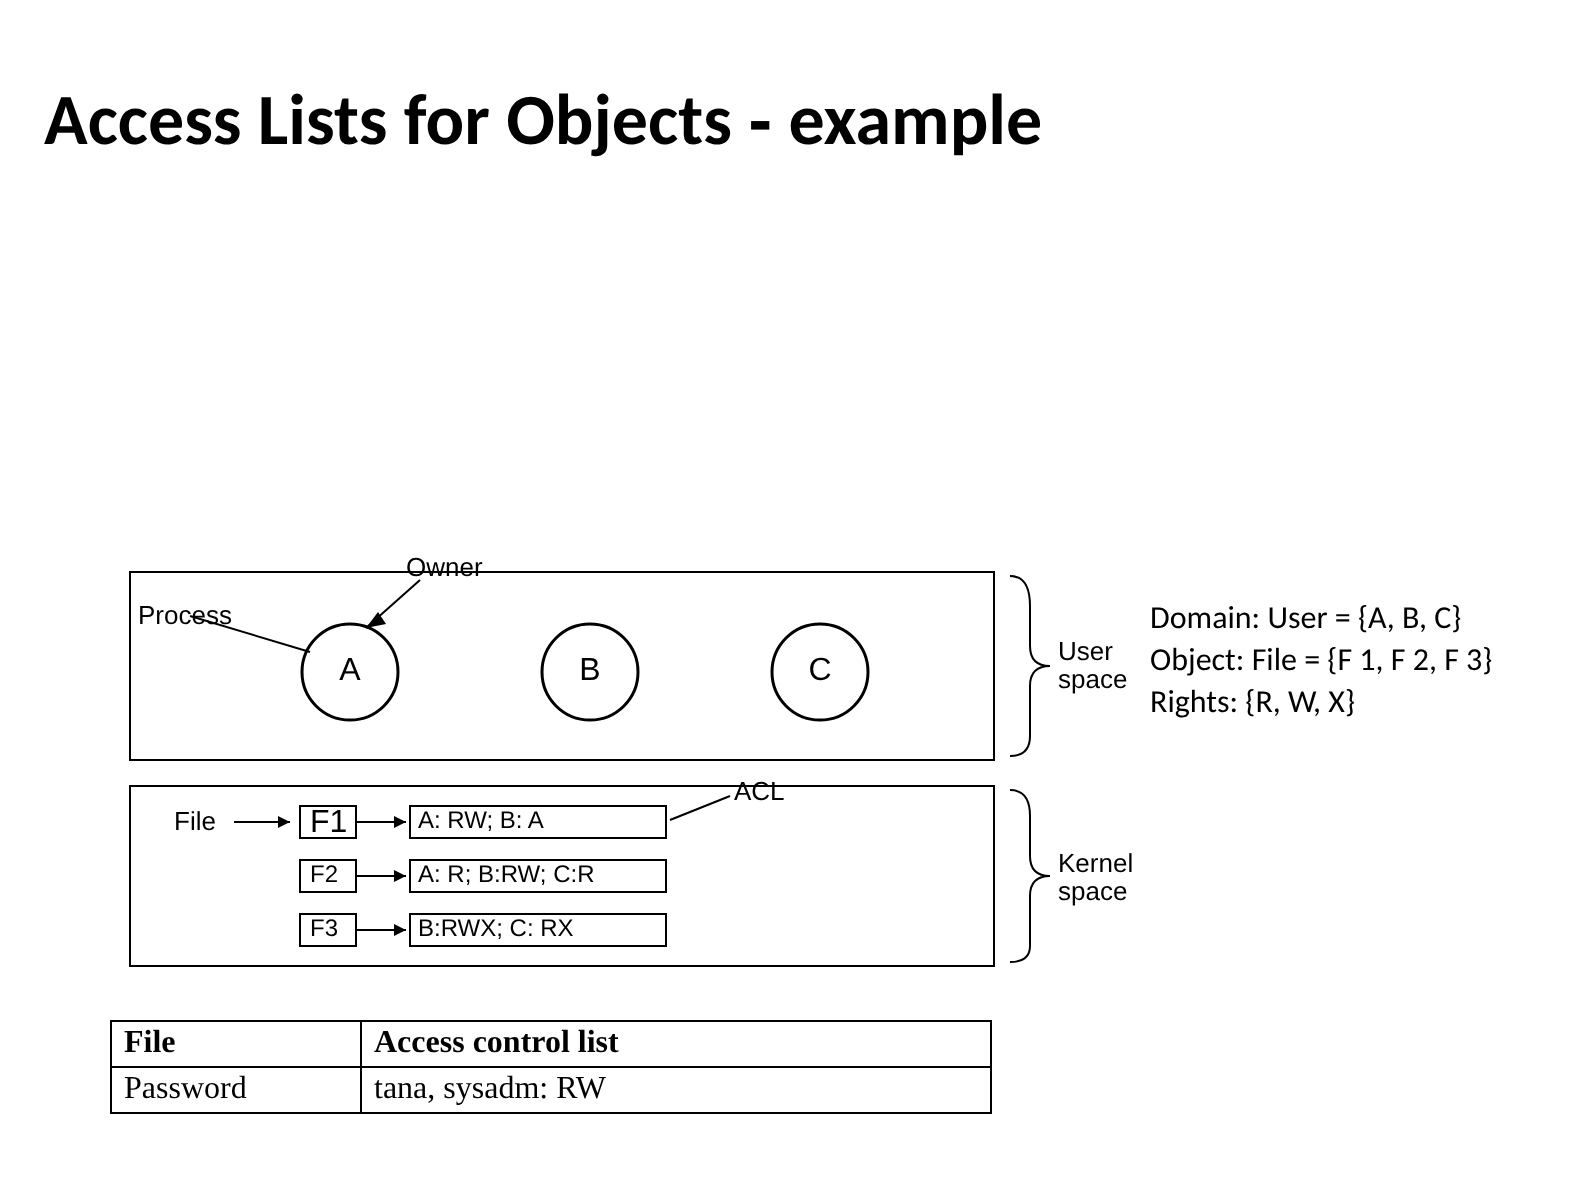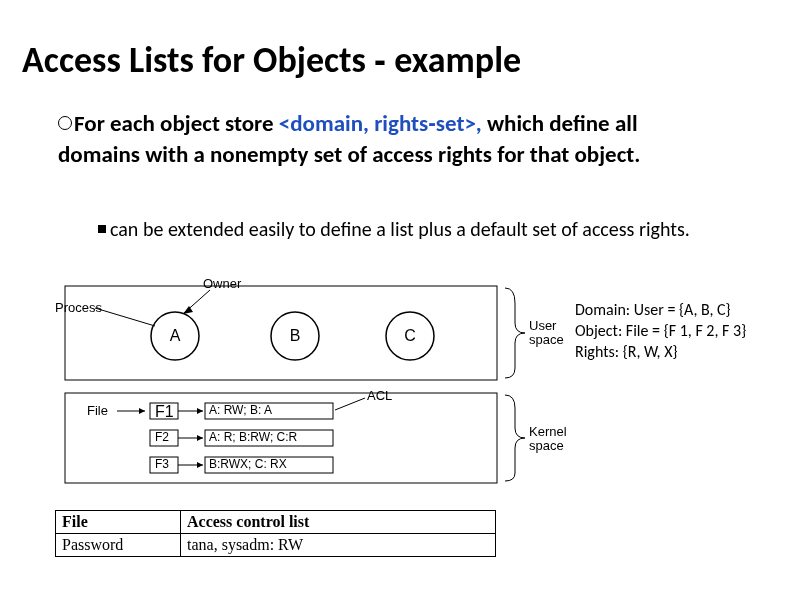--- a/index.html
+++ b/index.html
@@ -105,27 +105,21 @@
   .tbl th:first-child, .tbl td:first-child { width:110px; }
   .tbl th:last-child, .tbl td:last-child { width:300px; }
 </style>
 </head>
 <body>
 
 <div class="slide">
 
   <div class="title">Access Lists for Objects ‐  example</div>
 
-  <div class="bullet1">
-    <span class="marker"></span><span>For each object store </span><span class="blue">&lt;domain, rights‐set&gt;,</span><span> which define all domains with a nonempty set of access rights for that object.</span>
-  </div>
-
-  <div class="bullet2">
-    <span class="sq"></span><span>can be extended easily to define a list plus a default set of access rights.</span>
-  </div>
+
 
   <div class="diagram">
     <svg width="505" height="222">
 
       <rect x="10" y="8" width="432" height="94" fill="none" stroke="#000"></rect>
 
       <circle cx="120" cy="58" r="24" fill="none" stroke="#000" stroke-width="1.5"></circle>
       <circle cx="240" cy="58" r="24" fill="none" stroke="#000" stroke-width="1.5"></circle>
       <circle cx="355" cy="58" r="24" fill="none" stroke="#000" stroke-width="1.5"></circle>
 
@@ -154,21 +148,21 @@
 
       <rect x="150" y="125" width="128" height="16" fill="none" stroke="#000"></rect>
       <rect x="150" y="152" width="128" height="16" fill="none" stroke="#000"></rect>
       <rect x="150" y="179" width="128" height="16" fill="none" stroke="#000"></rect>
 
       <line x1="310" y1="120" x2="280" y2="132" stroke="#000"></line>
 
       <path d="M 450 117 Q 460 117 460 130 L 460 150 Q 460 160 470 160 Q 460 160 460 170 L 460 195 Q 460 203 450 203" fill="none" stroke="#000"></path>
 
     </svg>
-    <div class="dlabel" style="left:0px; top:22px;">Process</div>
+    <div class="dlabel" style="left:14px; top:22px;">Process</div>
     <div class="dlabel" style="left:148px; top:-2px;">Owner</div>
     <div class="circle-txt" style="left:113px; top:49px; width:14px;">A</div>
     <div class="circle-txt" style="left:233px; top:49px; width:14px;">B</div>
     <div class="circle-txt" style="left:348px; top:49px; width:14px;">C</div>
     <div class="dlabel" style="left:474px; top:40px;">User</div>
     <div class="dlabel" style="left:474px; top:54px;">space</div>
 
     <div class="dlabel" style="left:32px; top:125px;">File</div>
     <div class="dlabel" style="left:100px; top:125px; font-size:16px;">F1</div>
     <div class="dlabel" style="left:100px; top:152px; font-size:12px;">F2</div>

